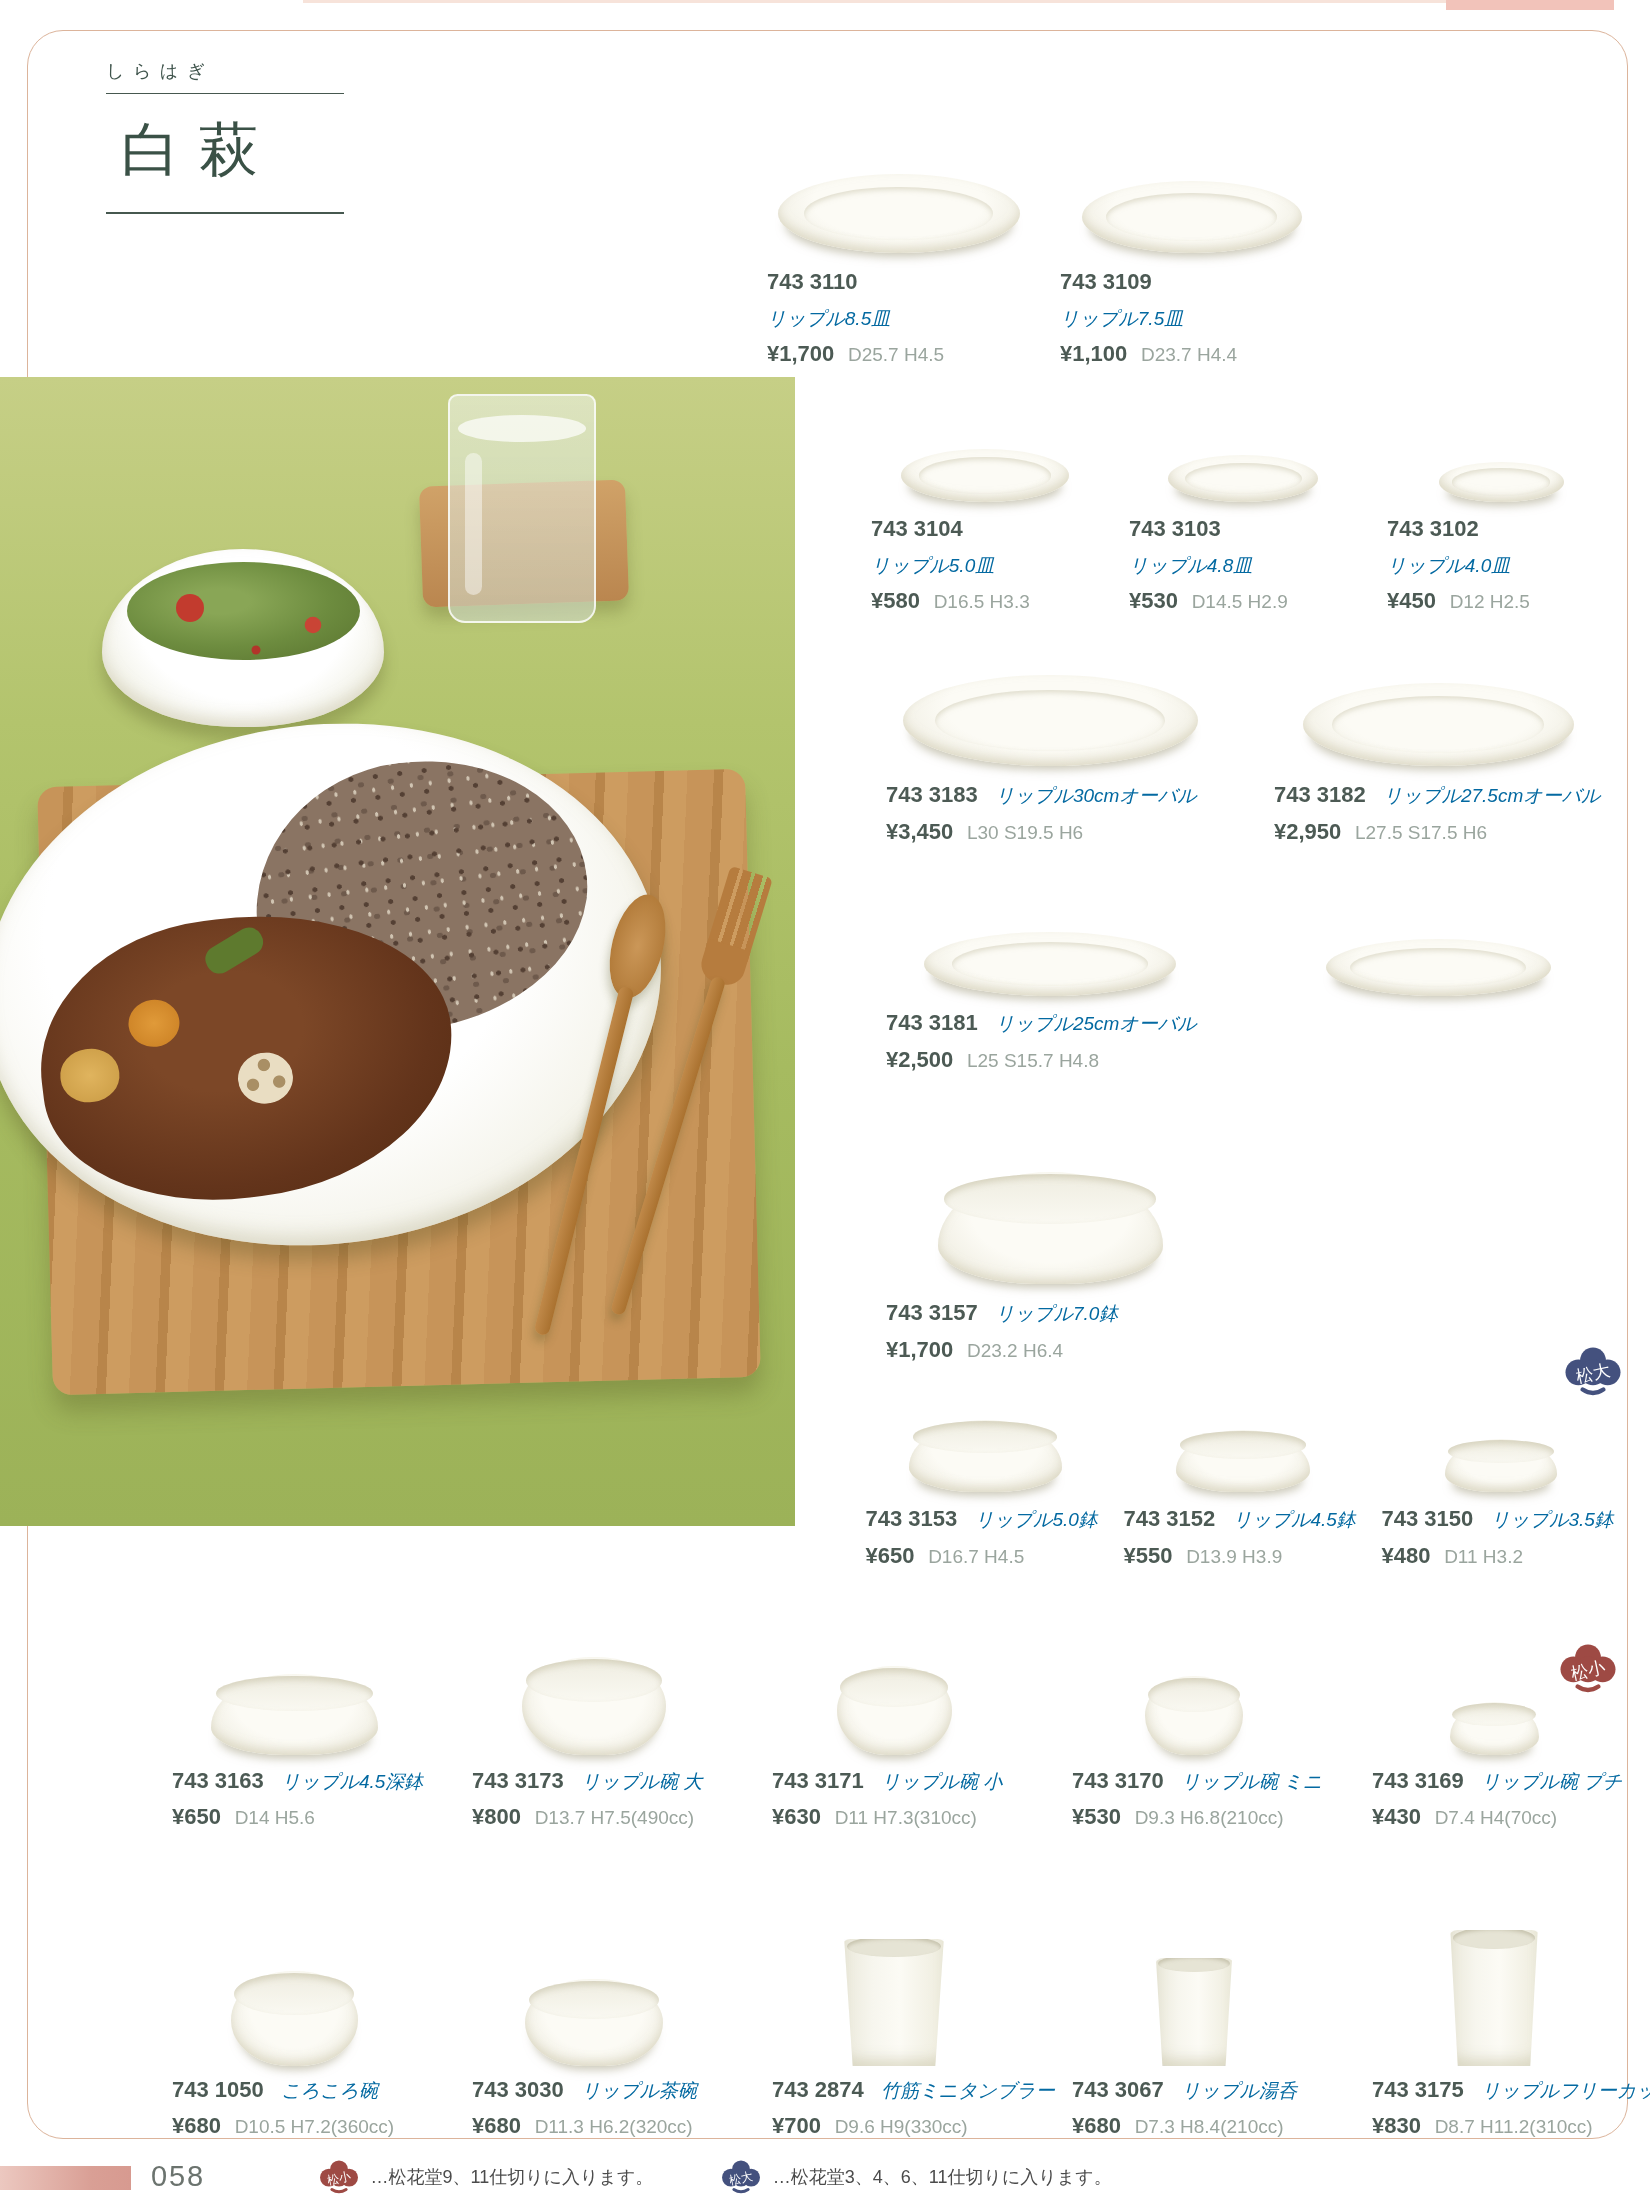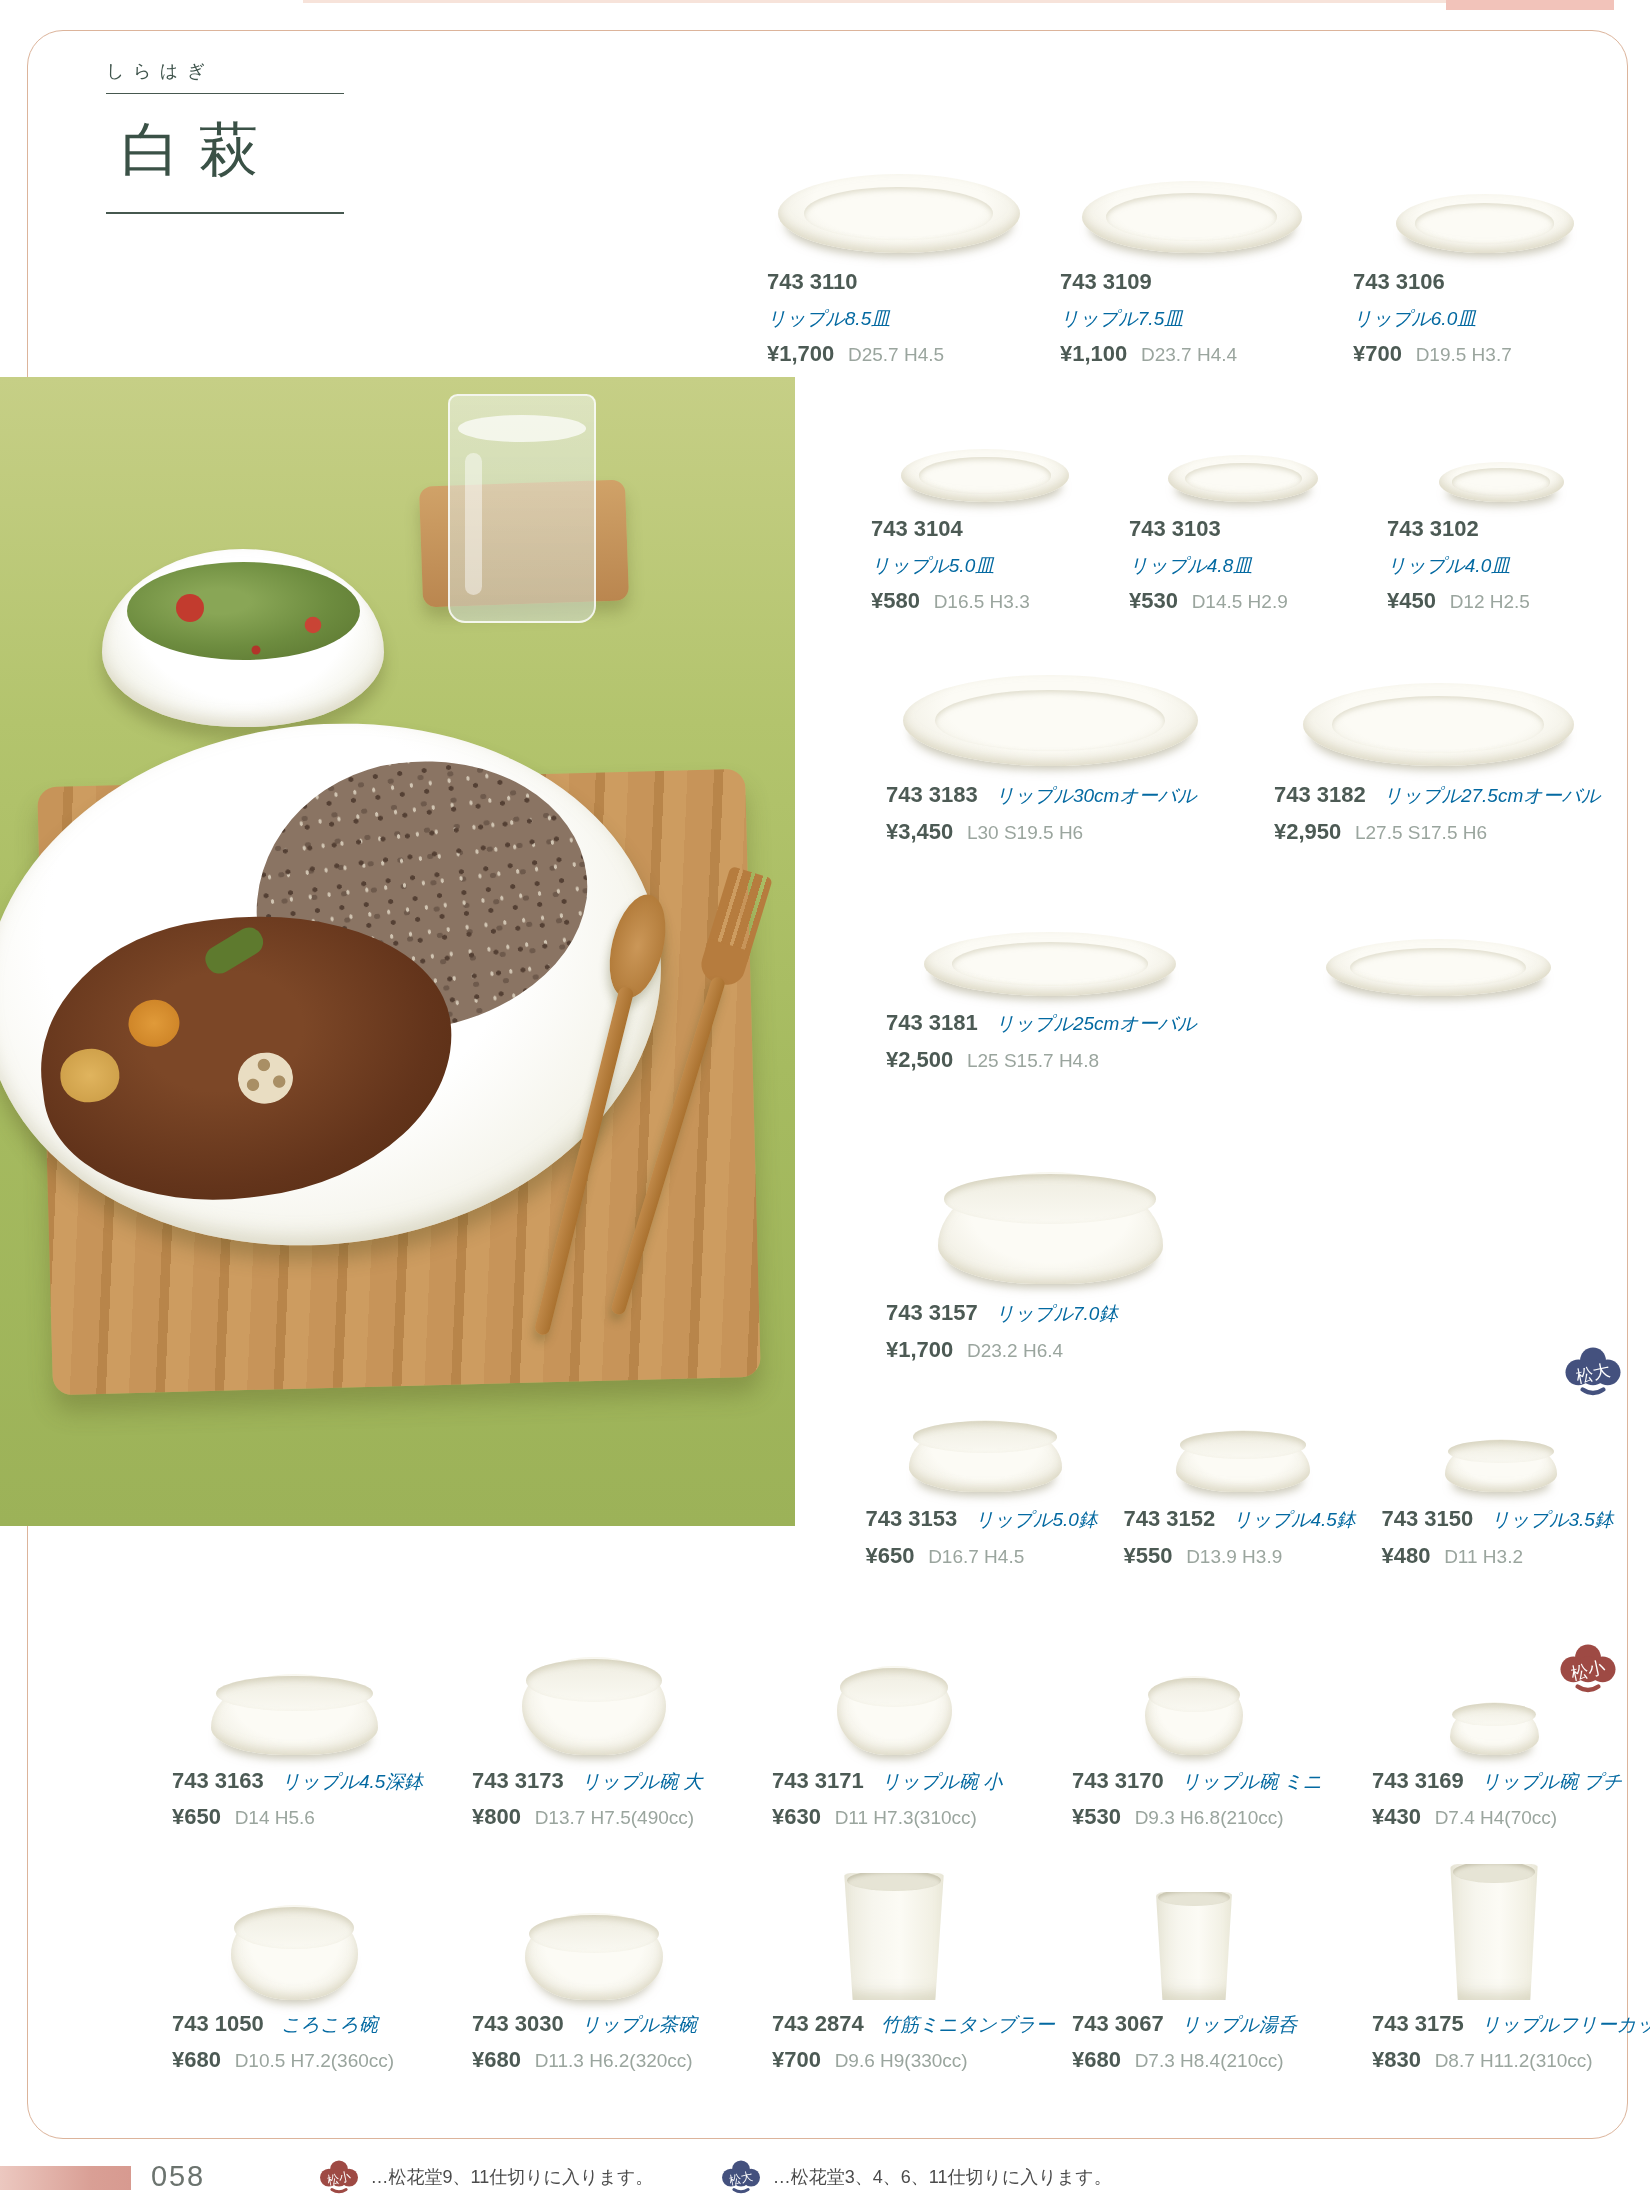--- a/index.html
+++ b/index.html
@@ -97,21 +97,21 @@
   .stacked .name{display:block;margin:6.6px 0 5.7px 0;}
   .line1{margin-bottom:4.7px;white-space:nowrap;}
 
   .r1{left:752px;top:83px;width:880px;}   .r1 .product{width:293px;} .r1 .img-wrap{height:170px;padding-bottom:13.2px;}
   .r2{left:856px;top:390px;width:776px;}  .r2 .product{width:258px;} .r2 .img-wrap{height:112px;padding-bottom:11.4px;}
   .r3{left:856px;top:615px;width:776px;}  .r3 .product{width:388px;} .r3 .img-wrap{height:151px;padding-bottom:13.2px;} .r3 .info{padding-left:30px;}
   .r4{left:856px;top:878px;width:776px;}  .r4 .product{width:388px;} .r4 .img-wrap{height:118px;padding-bottom:11.4px;} .r4 .info{padding-left:30px;}
   .r5{left:856px;top:1085px;width:776px;} .r5 .product{width:388px;} .r5 .img-wrap{height:199px;padding-bottom:13.2px;} .r5 .info{padding-left:30px;}
   .r6{left:856px;top:1348px;width:776px;} .r6 .product{width:258px;} .r6 .img-wrap{height:144px;padding-bottom:11.4px;} .r6 .info{padding-left:9.5px;}
   .r7{left:144px;top:1624px;width:1500px;}.r7 .product{width:300px;} .r7 .img-wrap{height:131px;padding-bottom:9.5px;} .r7 .info{padding-left:28px;}
-  .r8{left:144px;top:1850px;width:1500px;}.r8 .product{width:300px;} .r8 .img-wrap{height:150px;padding-bottom:7.6px;}  .r8 .info{padding-left:28px;}
+  .r8{left:144px;top:1916px;width:1500px;}.r8 .product{width:300px;} .r8 .img-wrap{height:150px;padding-bottom:7.6px;}  .r8 .info{padding-left:28px;}
 
   
   .r1 .product:nth-child(1) .dish{width:242px;height:79px;}
   .r1 .product:nth-child(2) .dish{width:220px;height:72px;}
   .r1 .product:nth-child(3) .dish{width:178px;height:59px;}
   .r2 .product:nth-child(1) .dish{width:168px;height:53px;}
   .r2 .product:nth-child(2) .dish{width:150px;height:47px;}
   .r2 .product:nth-child(3) .dish{width:125px;height:40px;}
   .r3 .product:nth-child(1) .dish{width:295px;height:91px;}
   .r3 .product:nth-child(2) .dish{width:271px;height:83px;}
@@ -247,36 +247,20 @@
       <div class="line1">
         <span class="code">743 3109</span>
         <span class="name">リップル7.5皿</span>
       </div>
       <div class="line2">
         <span class="price">¥1,100</span>
         <span class="dims">D23.7  H4.4</span>
       </div>
     </div>
   </div>
-      <div class="product">
-    <div class="img-wrap">
-      <div class="dish plate"></div>
-
-    </div>
-    <div class="info">
-      <div class="line1">
-        <span class="code">743 3106</span>
-        <span class="name">リップル6.0皿</span>
-      </div>
-      <div class="line2">
-        <span class="price">¥700</span>
-        <span class="dims">D19.5  H3.7</span>
-      </div>
-    </div>
-  </div>
     </div>
   <div class="grid-row r2 stacked">
       <div class="product">
     <div class="img-wrap">
       <div class="dish plate"></div>
 
     </div>
     <div class="info">
       <div class="line1">
         <span class="code">743 3104</span>

